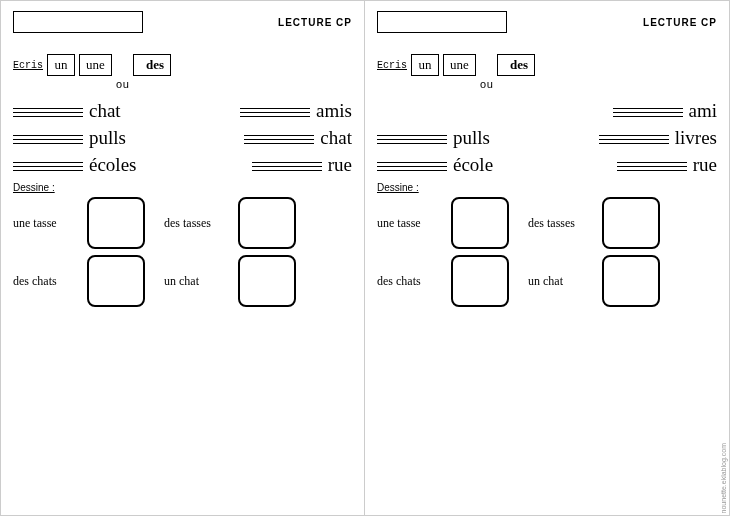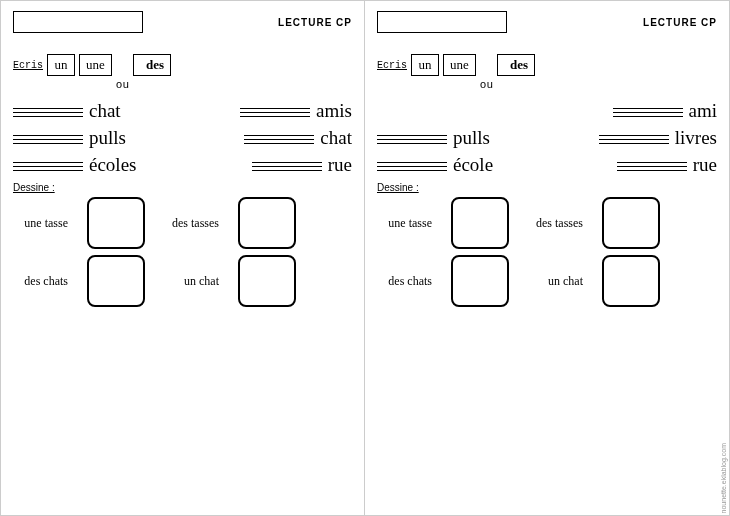--- a/index.html
+++ b/index.html
@@ -131,21 +131,20 @@
     .draw-rows {
       display: flex;
       flex-direction: column;
       gap: 6px;
     }
 
     .draw-row {
       display: flex;
       align-items: center;
       gap: 19px;
-      text-align: right;
     }
 
     .draw-text {
       font-size: 12px;
       font-family: 'Comic Sans MS', cursive;
       min-width: 55px;
     }
 
     .draw-box {
       border: 2px solid #000;

